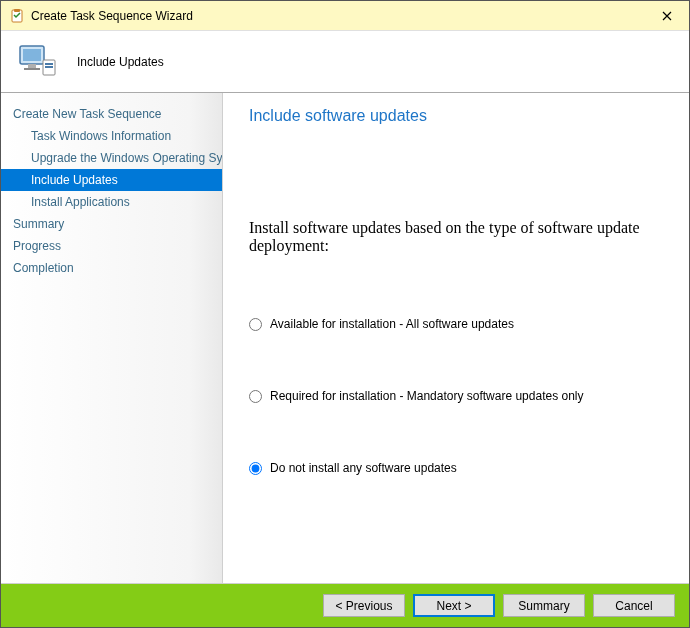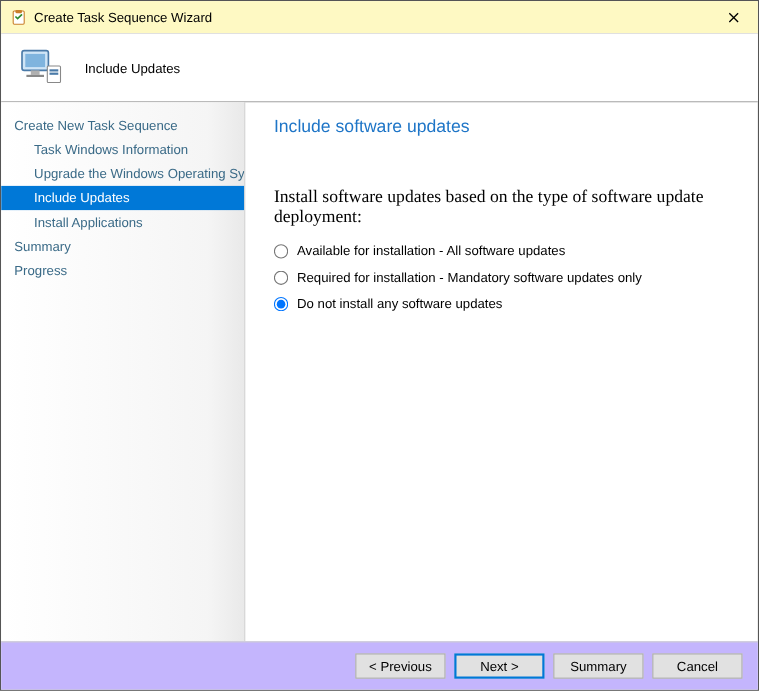--- a/index.html
+++ b/index.html
@@ -74,20 +74,21 @@
   .side-item.selected {
     background: #0078d7;
     color: #fff;
   }
 
   .main {
     flex: 1;
     padding: 14px 18px 10px 26px;
     display: flex;
     flex-direction: column;
+    gap: 48px;
   }
   .main-heading {
     color: #1e75c7;
     font-size: 16px;
     font-weight: 400;
     margin-bottom: 46px;
   }
   .main-text {
     font-size: 16px;
     margin-bottom: 14px;
@@ -106,21 +107,21 @@
 
   
   .footer {
     height: 44px;
     border-top: 1px solid #cfcfcf;
     display: flex;
     align-items: center;
     justify-content: flex-end;
     padding-right: 14px;
     gap: 8px;
-    background: #c4b5fd;
+    background: #84cc16;
   }
   .btn {
     min-width: 82px;
     height: 23px;
     border: 1px solid #adadad;
     background: #e1e1e1;
     font-family: inherit;
     font-size: 12px;
     padding: 0 10px;
     cursor: pointer;
@@ -168,20 +169,21 @@
 <div class="body">
 
   <div class="sidebar">
     <div class="side-item lvl0">Create New Task Sequence</div>
     <div class="side-item lvl1">Task Windows Information</div>
     <div class="side-item lvl1">Upgrade the Windows Operating System</div>
     <div class="side-item lvl1 selected">Include Updates</div>
     <div class="side-item lvl1">Install Applications</div>
     <div class="side-item lvl0">Summary</div>
     <div class="side-item lvl0">Progress</div>
+    <div class="side-item lvl0">Completion</div>
   </div>
 
   <div class="main">
     <div class="main-heading">Include software updates</div>
     <div class="main-text">Install software updates based on the type of software update deployment:</div>
 
     <label class="radio-row">
       <input type="radio" name="upd" style="">
       <span>Available for installation - All software updates</span>
     </label>

